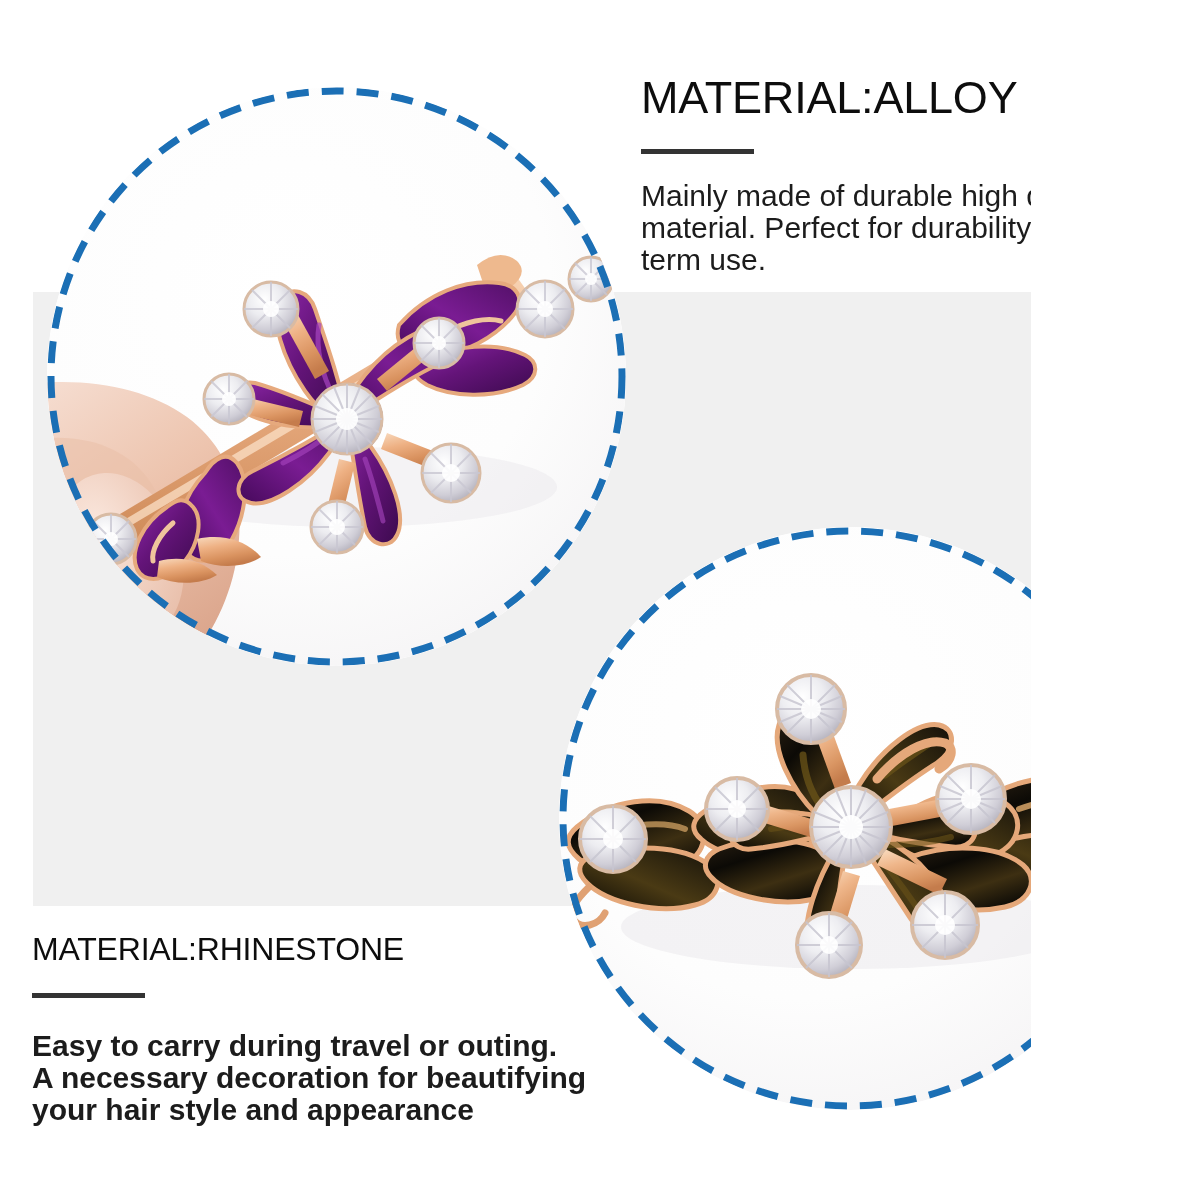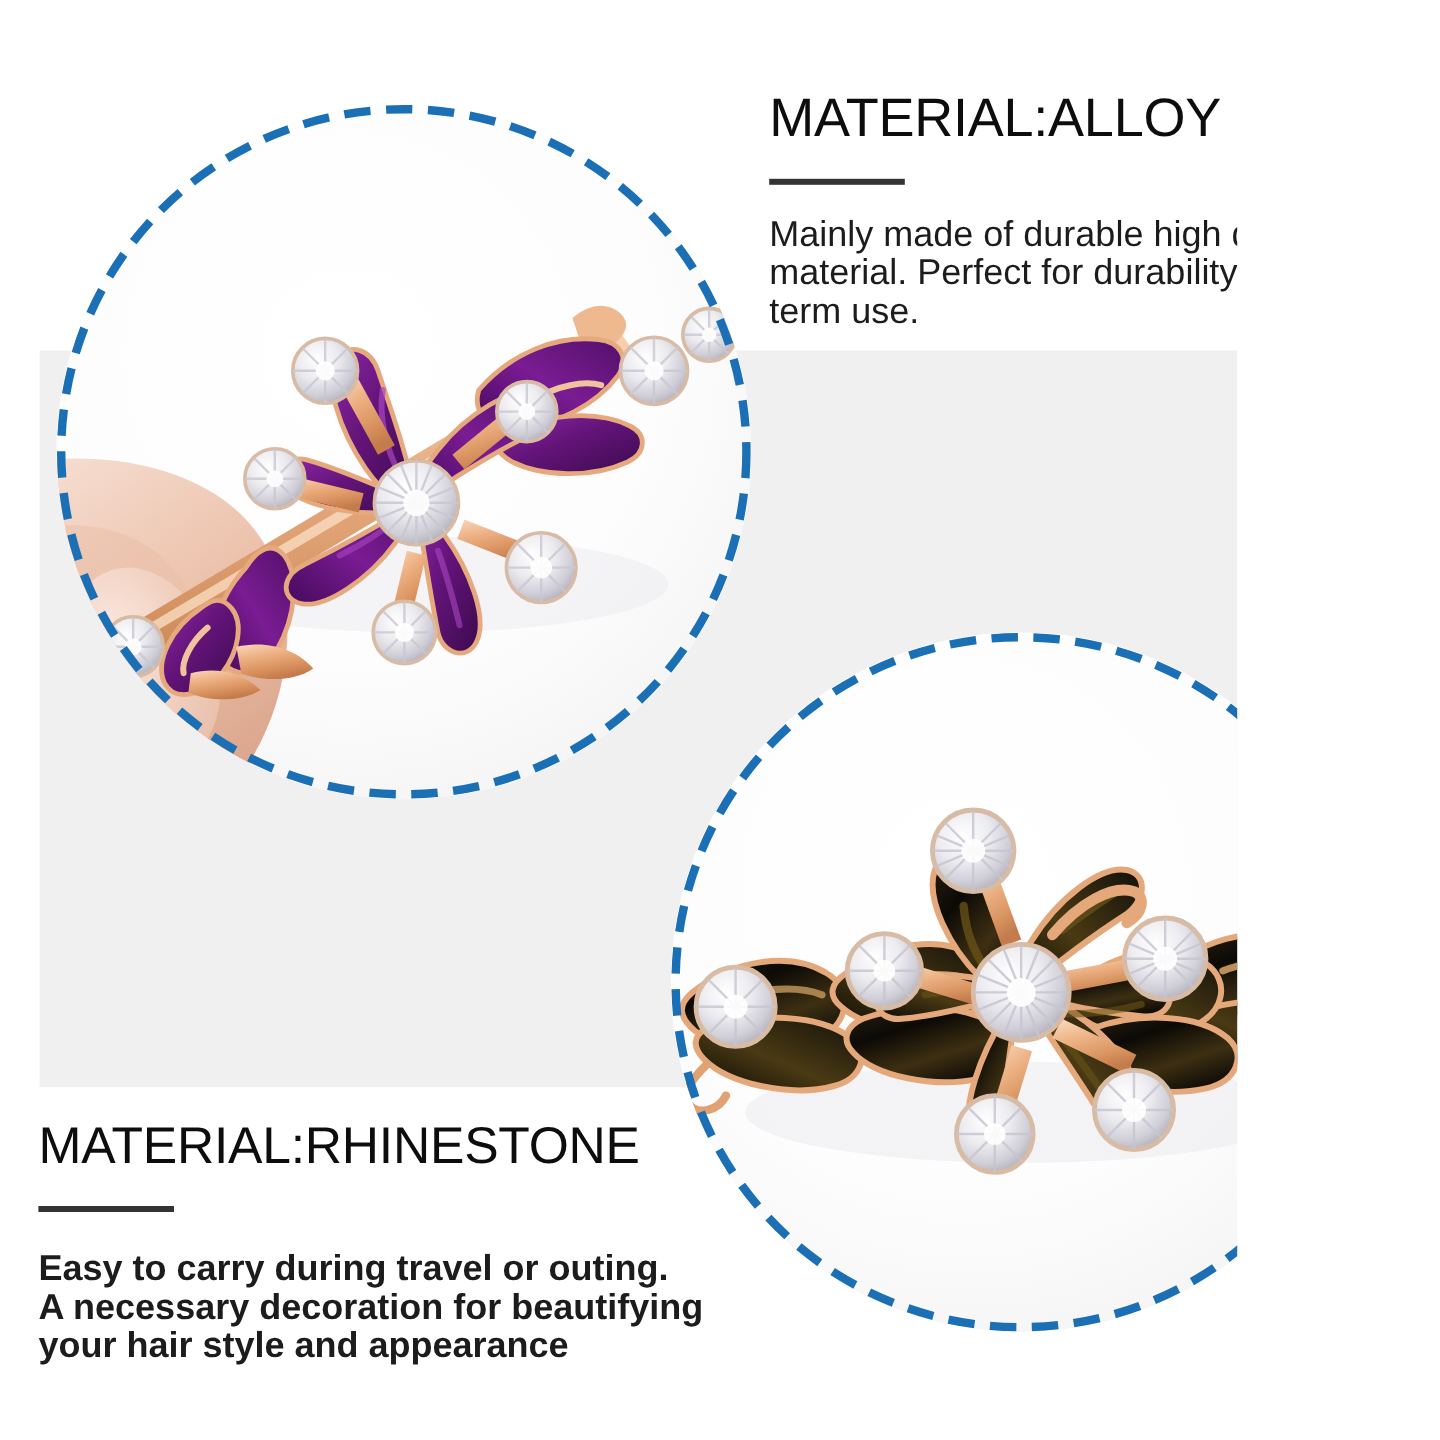--- a/index.html
+++ b/index.html
@@ -75,21 +75,21 @@
 
   .block-title {
     font-size: 45px;
     font-weight: 400;
     color: #0d0d0d;
     letter-spacing: -0.2px;
     line-height: 1.06;
     margin: 0;
     white-space: nowrap;
   }
-  #block-rhinestone .block-title { font-size: 43px; }
+  #block-rhinestone .block-title { font-size: 32px; }
 
   .block-rule {
     width: 113px;
     height: 5px;
     background: #333333;
     margin-top: 27px;
   }
   #block-rhinestone .block-rule { margin-top: 26px; }
 
   .block-body {

